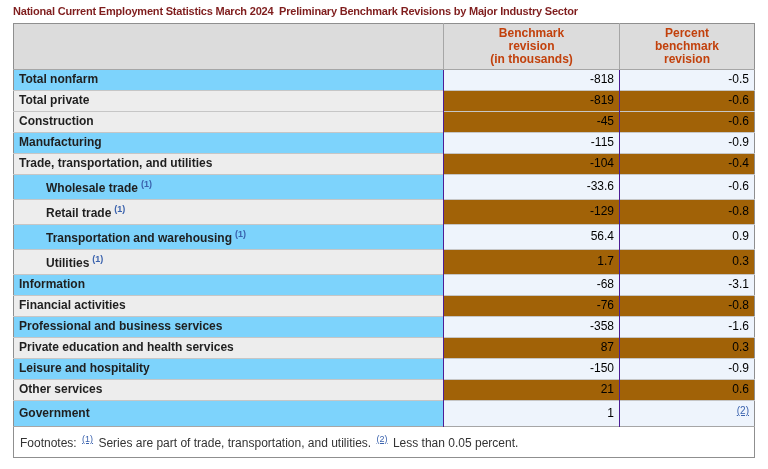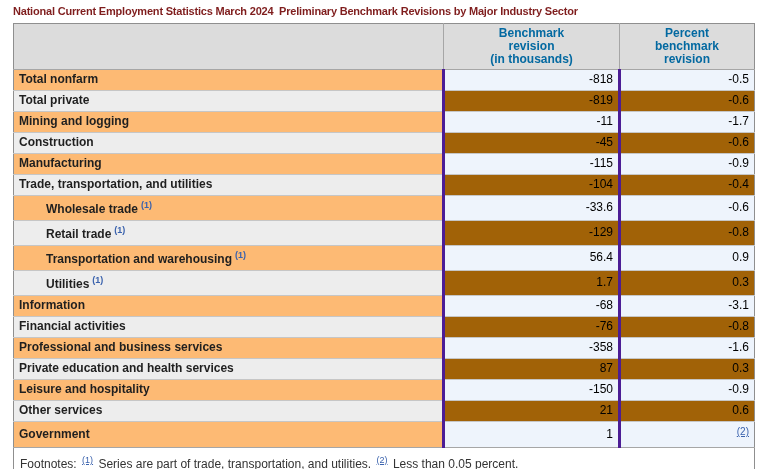--- a/index.html
+++ b/index.html
@@ -28,41 +28,41 @@
   }
   col.c1 { width: 430px; }
   col.c2 { width: 176px; }
   col.c3 { width: 135px; }
   th {
     background: #dcdcdc;
     border-left: 1px solid #a6a6a6;
     border-bottom: 1px solid #a6a6a6;
     font-size: 12px;
     font-weight: bold;
-    color: #0369a1;
+    color: #c2410c;
     text-align: center;
     vertical-align: middle;
     padding: 3px 2px;
     height: 45px;
   }
   th .hline { line-height: 13px; }
   td {
-    border-left: 3px solid #4c1d95;
+    border-left: 1px solid #4c1d95;
     border-top: 1px solid #c6c6c6;
     font-size: 12px;
     line-height: 15px;
     padding: 2px 5px 3px 5px;
     overflow: hidden;
     white-space: nowrap;
   }
   td:first-child, th:first-child { border-left: none; }
   td.lbl { font-weight: bold; color: #1f1f1f; text-align: left; }
   td.lbl.ind { padding-left: 32px; }
   td.num { text-align: right; color: #000000; font-weight: normal; }
-  tr.b td.lbl { background: #fdba74; margin-left: 33px; }
+  tr.b td.lbl { background: #7dd3fc; margin-left: 33px; }
   tr.b td.num { background: #eef4fc; }
   tr.g td.lbl { background: #ededed; margin-left: 22px; }
   tr.g td.num { background: #a16207; }
   sup.fnref {
     color: #3a62ad;
     font-size: 9px;
     font-weight: bold;
     margin-left: 3px;
     cursor: pointer;
   }
@@ -116,25 +116,20 @@
     <tr class="b">
       <td class="lbl"><span>Total nonfarm</span></td>
       <td class="num"><span>-818</span></td>
       <td class="num"><span>-0.5</span></td>
     </tr>
     <tr class="g">
       <td class="lbl"><span>Total private</span></td>
       <td class="num"><span>-819</span></td>
       <td class="num"><span>-0.6</span></td>
     </tr>
-    <tr class="b">
-      <td class="lbl"><span>Mining and logging</span></td>
-      <td class="num"><span>-11</span></td>
-      <td class="num"><span>-1.7</span></td>
-    </tr>
     <tr class="g">
       <td class="lbl"><span>Construction</span></td>
       <td class="num"><span>-45</span></td>
       <td class="num"><span>-0.6</span></td>
     </tr>
     <tr class="b">
       <td class="lbl"><span>Manufacturing</span></td>
       <td class="num"><span>-115</span></td>
       <td class="num"><span>-0.9</span></td>
     </tr>

